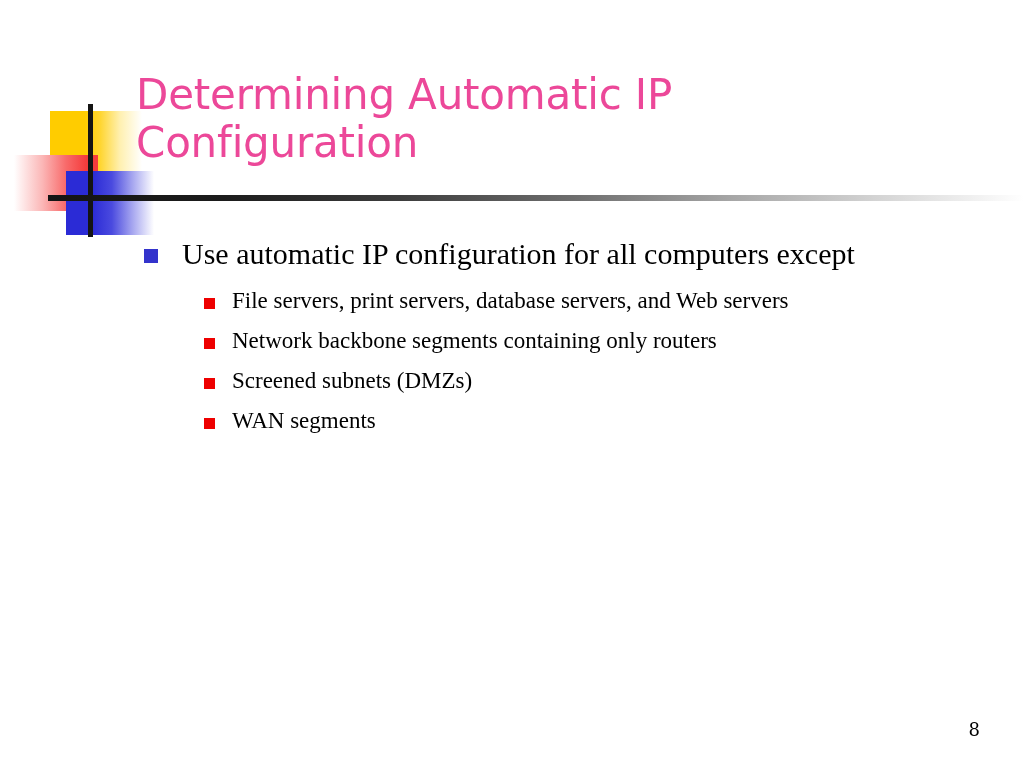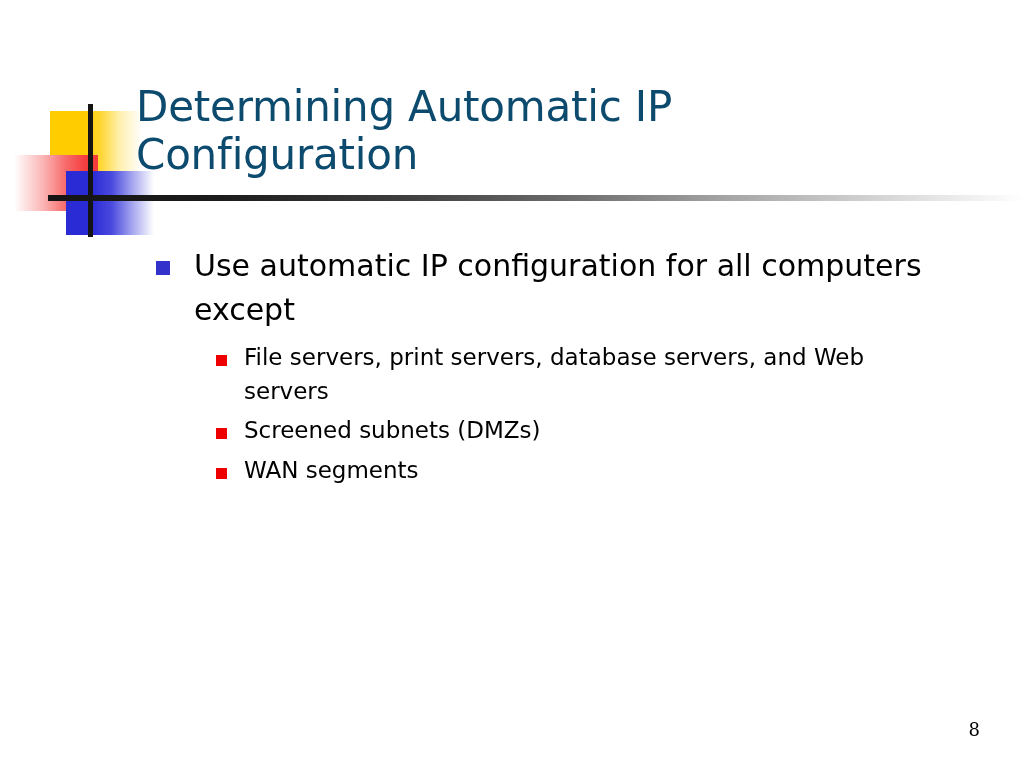--- a/index.html
+++ b/index.html
@@ -70,26 +70,25 @@
     height: 133px;
     background: #141414;
   }
 
   
   .title {
     position: absolute;
     left: 136px;
     top: 71px;
     width: 800px;
-    color: #0c4a6e;
+    color: #ec4899;
     font-size: 42px;
     line-height: 1.14;
     font-weight: normal;
     letter-spacing: -0.2px;
-    margin-top: 12px;
   }
 
   
   .title-rule {
     position: absolute;
     left: 48px;
     top: 195px;
     width: 976px;
     height: 6px;
     background: linear-gradient(to right,
@@ -100,22 +99,23 @@
   
   .body-area {
     position: absolute;
     left: 0;
     top: 232px;
     width: 1024px;
   }
 
   ul.level1 {
     list-style: none;
-    margin: 12px;
+    margin: 0;
     padding: 0;
+    font-family: Liberation Serif, serif;
   }
 
   li.level1-item {
     position: relative;
     padding-left: 48px;
     margin-left: 134px;
     margin-right: 56px;
     font-size: 30px;
     line-height: 1.48;
     color: #000000;
@@ -187,20 +187,24 @@
         <span class="bullet-blue"></span>
         <span>Use automatic IP configuration for all computers except</span>
 
         <ul class="level2">
           <li class="level2-item">
             <span class="bullet-red"></span>
             <span>File servers, print servers, database servers, and Web servers</span>
           </li>
           <li class="level2-item">
             <span class="bullet-red"></span>
+            <span>Network backbone segments containing only routers</span>
+          </li>
+          <li class="level2-item">
+            <span class="bullet-red"></span>
             <span>Screened subnets (DMZs)</span>
           </li>
           <li class="level2-item">
             <span class="bullet-red"></span>
             <span>WAN segments</span>
           </li>
         </ul>
       </li>
     </ul>
   </div>

